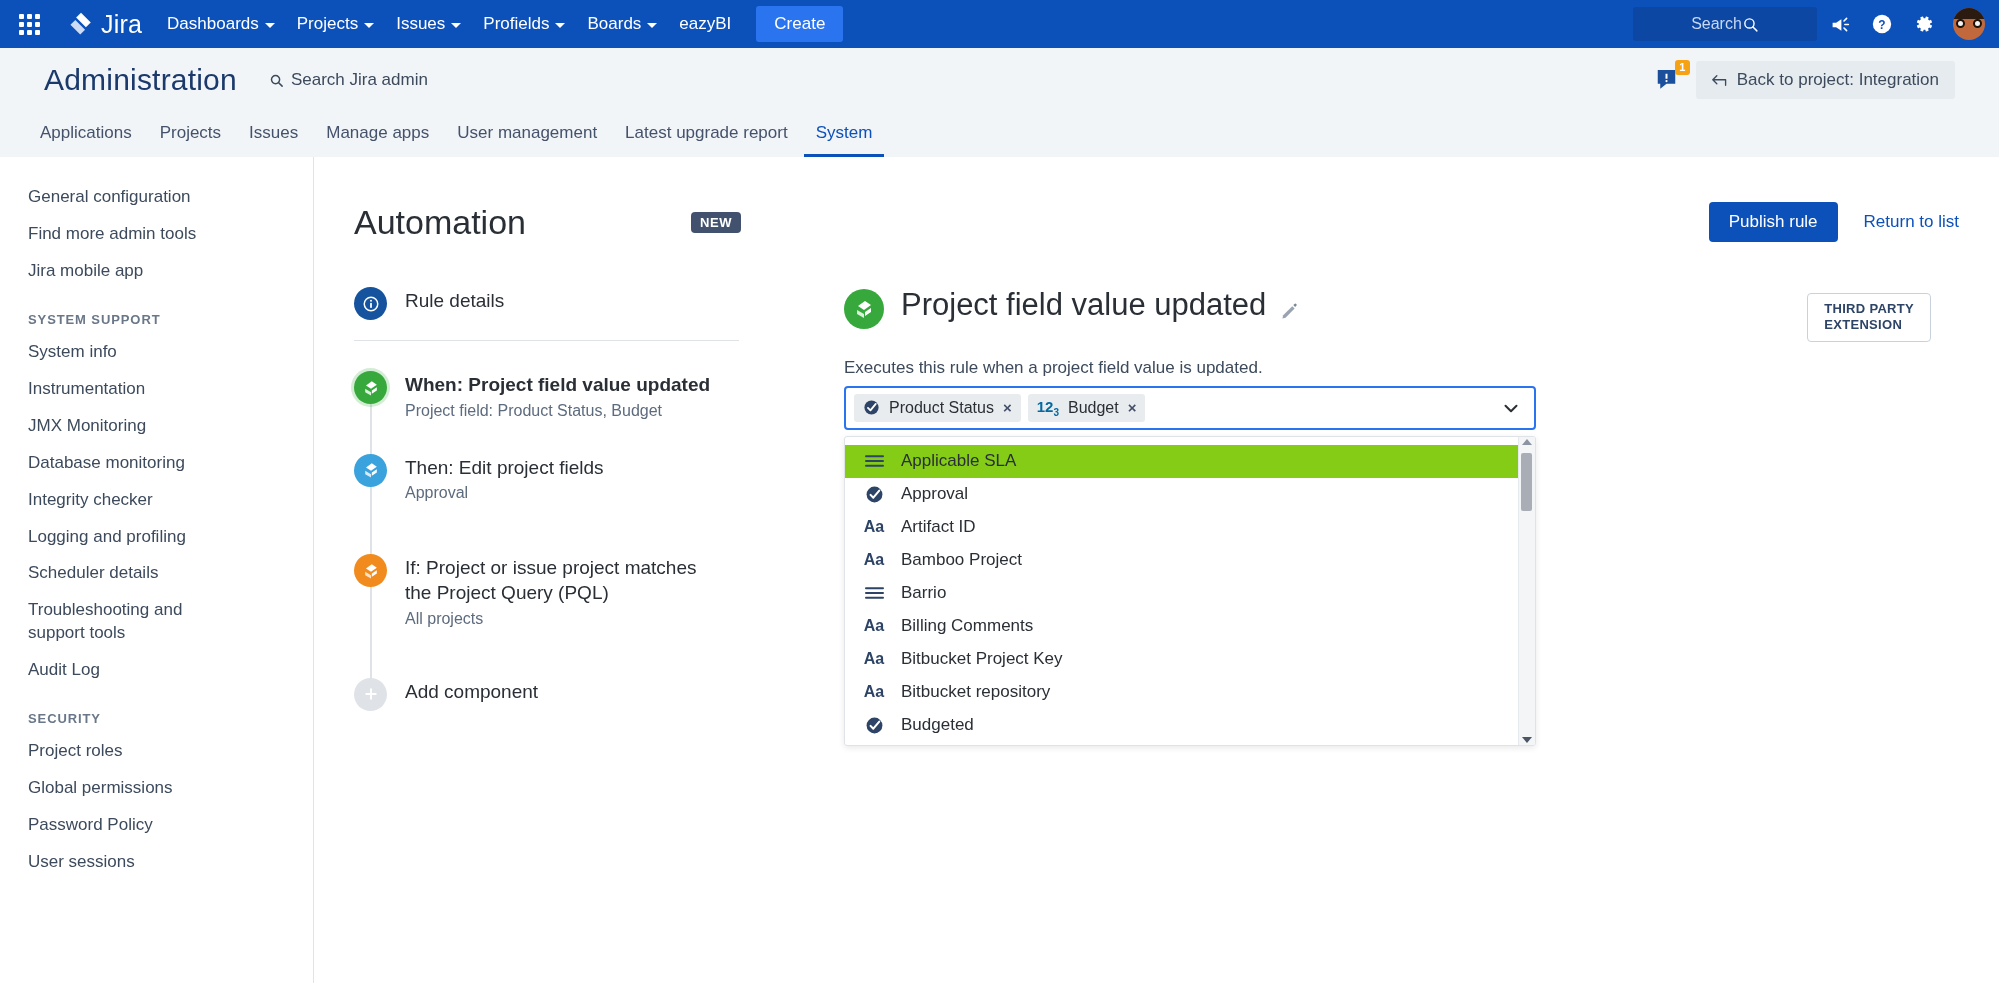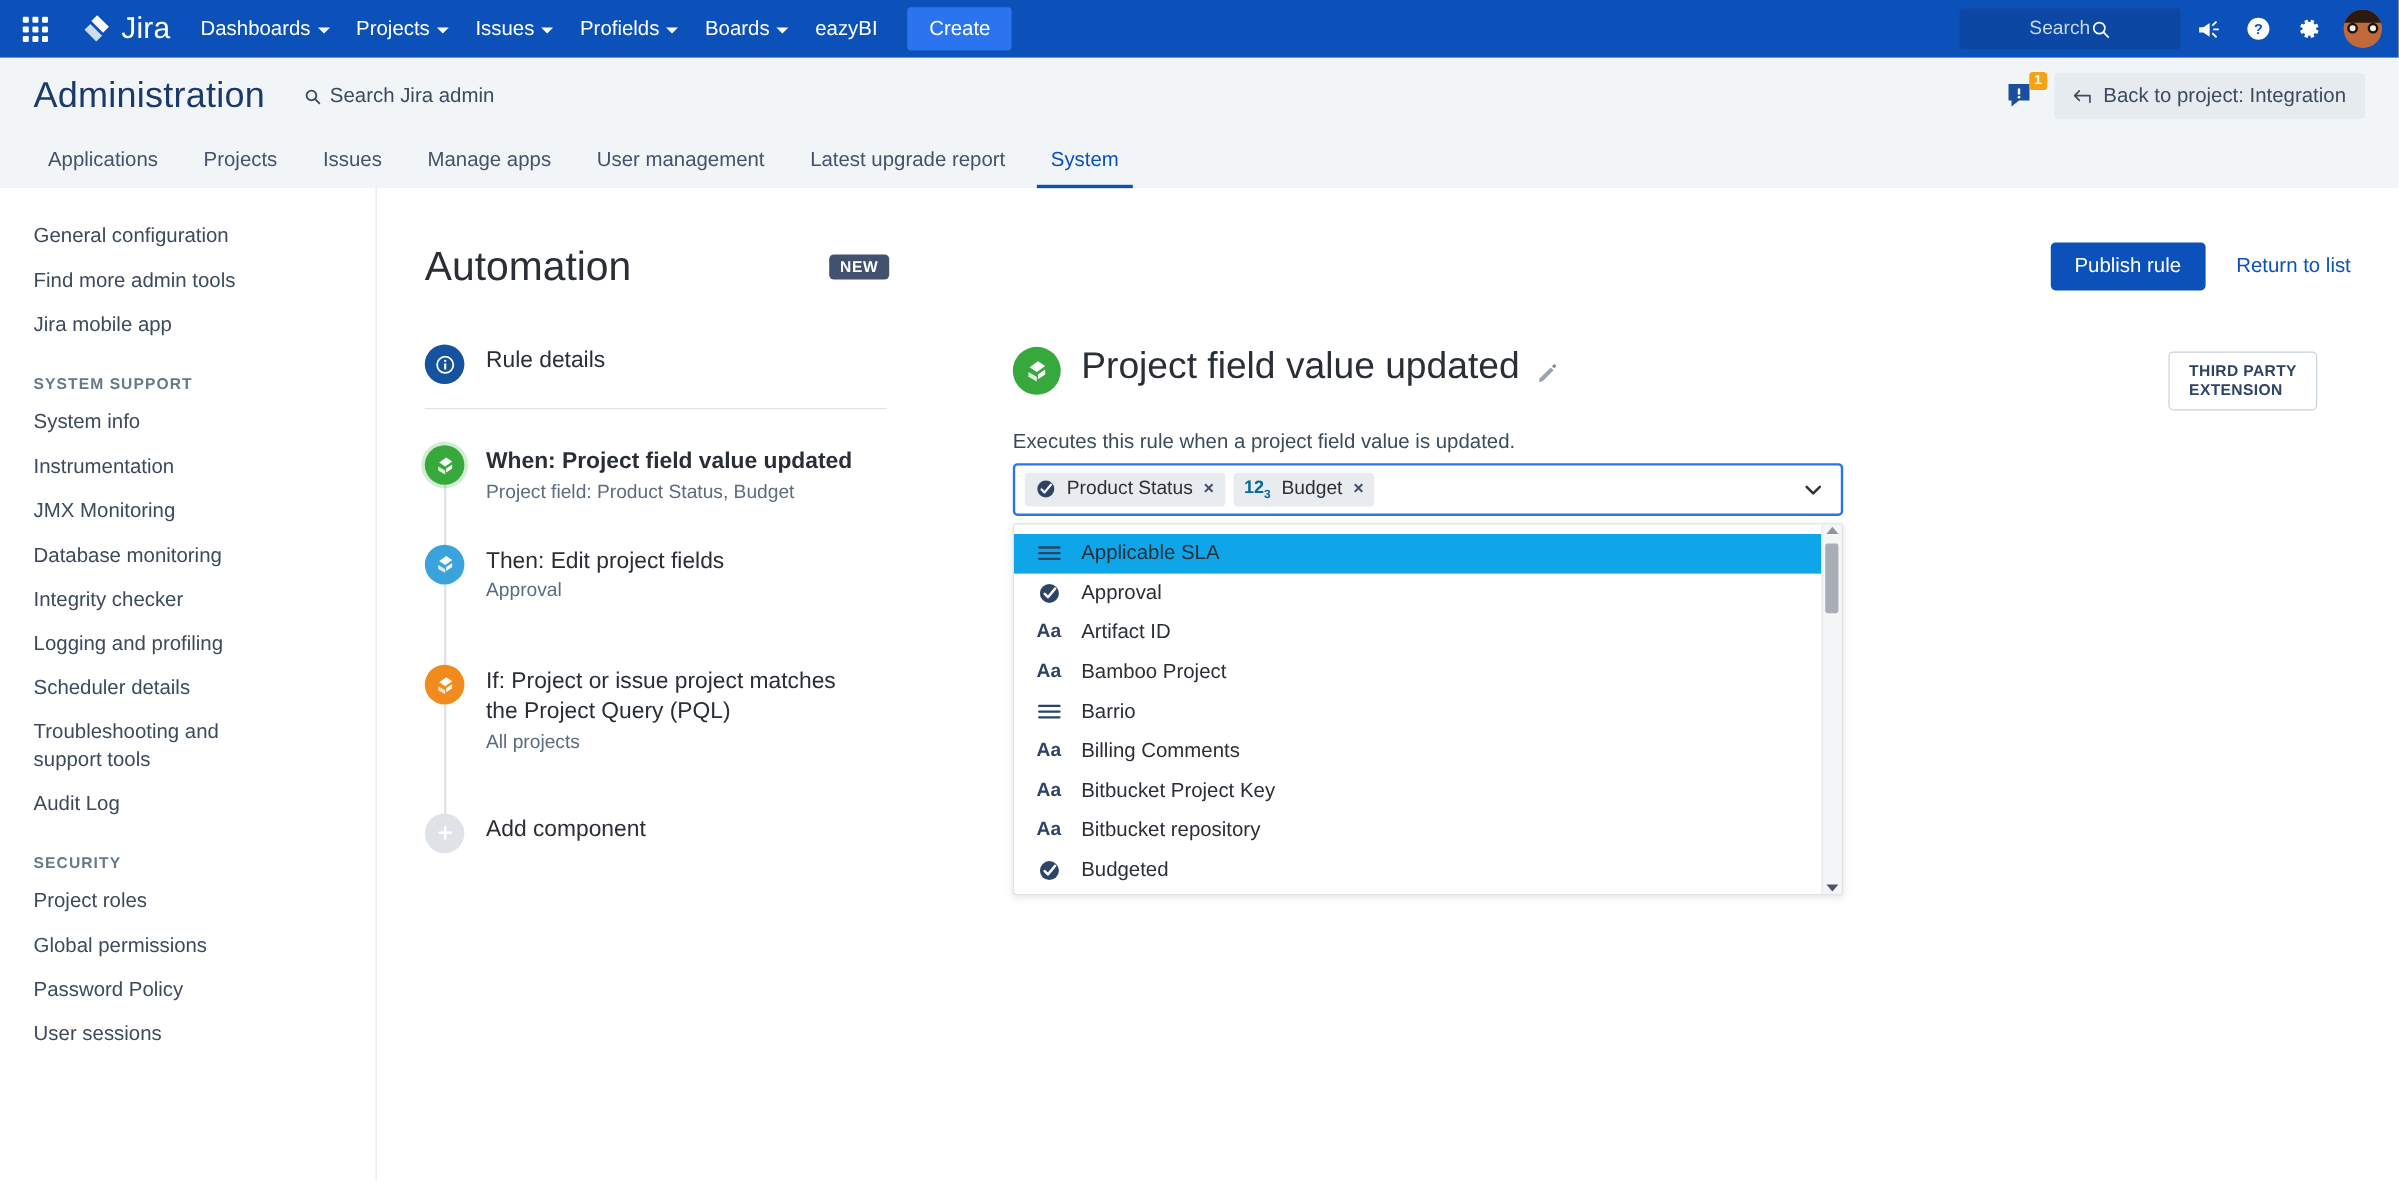--- a/index.html
+++ b/index.html
@@ -58,21 +58,21 @@
     width: 32px; height: 32px; border-radius: 50%; margin-left: 6px;
     background: #c1693c; overflow: hidden; position: relative; cursor: pointer;
   }
   .avatar .hair { position:absolute; top:0; left:0; right:0; height:11px; background:#2b1a10; border-radius: 16px 16px 0 0;}
   .avatar .g1,.avatar .g2 { position:absolute; top:11px; width:9px; height:9px; border:2px solid #1d1208; border-radius:50%; background:#f2f2f2;}
   .avatar .g1 { left:3px; } .avatar .g2 { right:3px; }
 
   
   .adminhdr {
     background: #f1f5f8;
-    padding: 0 28px;
+    padding: 0 44px;
     height: 65px;
     display: flex; align-items: center;
     border-bottom: 1px solid transparent;
   }
   .admintitle { font-size: 30px; color: #1b3a6b; font-weight: 400; letter-spacing: .2px; }
   .adminsearch {
     margin-left: 32px; display: flex; align-items: center; gap: 7px;
     color: #3c4a5c; font-size: 17px; cursor: text;
   }
   .adminright { margin-left: auto; display: flex; align-items: center; gap: 12px; }
@@ -83,21 +83,21 @@
     border-radius: 3px; padding: 0 2px; font-weight: 700;
   }
   .backbtn {
     background: #e6ebf0; color: #3c4a5c; font-size: 17px; border-radius: 3px;
     padding: 9px 16px; display: flex; align-items: center; gap: 9px; cursor: pointer;
   }
 
   
   .tabbar {
     background: #f1f5f8; display: flex; align-items: flex-end;
-    padding: 0 28px; height: 44px; gap: 14px; text-align: center;
+    padding: 0 28px; height: 44px; gap: 4px; text-align: center;
   }
   .tab {
     font-size: 17px; color: #45526b; padding: 0 12px 11px 12px;
     cursor: pointer; border-bottom: 3px solid transparent; white-space: nowrap;
   }
   .tab.active { color: #0c51ba; border-bottom-color: #0c51ba; font-weight: 400; }
 
   
   .bodywrap { display: flex; height: calc(987px - 52px - 65px - 44px); }
 
@@ -183,21 +183,21 @@
   .dropdown {
     width: 692px; margin-top: 6px; background: #fff; border: 1px solid #dfe3e8;
     border-radius: 3px; box-shadow: 0 2px 6px rgba(0,0,0,.09);
     height: 310px; display: flex; overflow: hidden; position: relative;
   }
   .optlist { flex: 1; padding-top: 8px; overflow: hidden; }
   .opt {
     display: flex; align-items: center; gap: 16px; padding: 6px 18px;
     font-size: 17px; color: #2a2f36; cursor: pointer; height: 33px;
   }
-  .opt.hl { background: #0ea5e9; }
+  .opt.hl { background: #84cc16; }
   .optico { width: 22px; display: flex; align-items: center; justify-content: center; flex-shrink: 0; }
   .aa { font-size: 16px; font-weight: 700; color: #2d4466; font-family: "Liberation Sans", sans-serif; }
   .numico { font-size: 15px; font-weight: 700; color: #0369a1; }
   .numico sub { font-size: 10px; }
 
   .sbar {
     width: 17px; background: #f4f5f7; border-left: 1px solid #e6e9ed;
     display: flex; flex-direction: column; align-items: center; justify-content: space-between;
     padding: 2px 0; cursor: pointer;
   }

